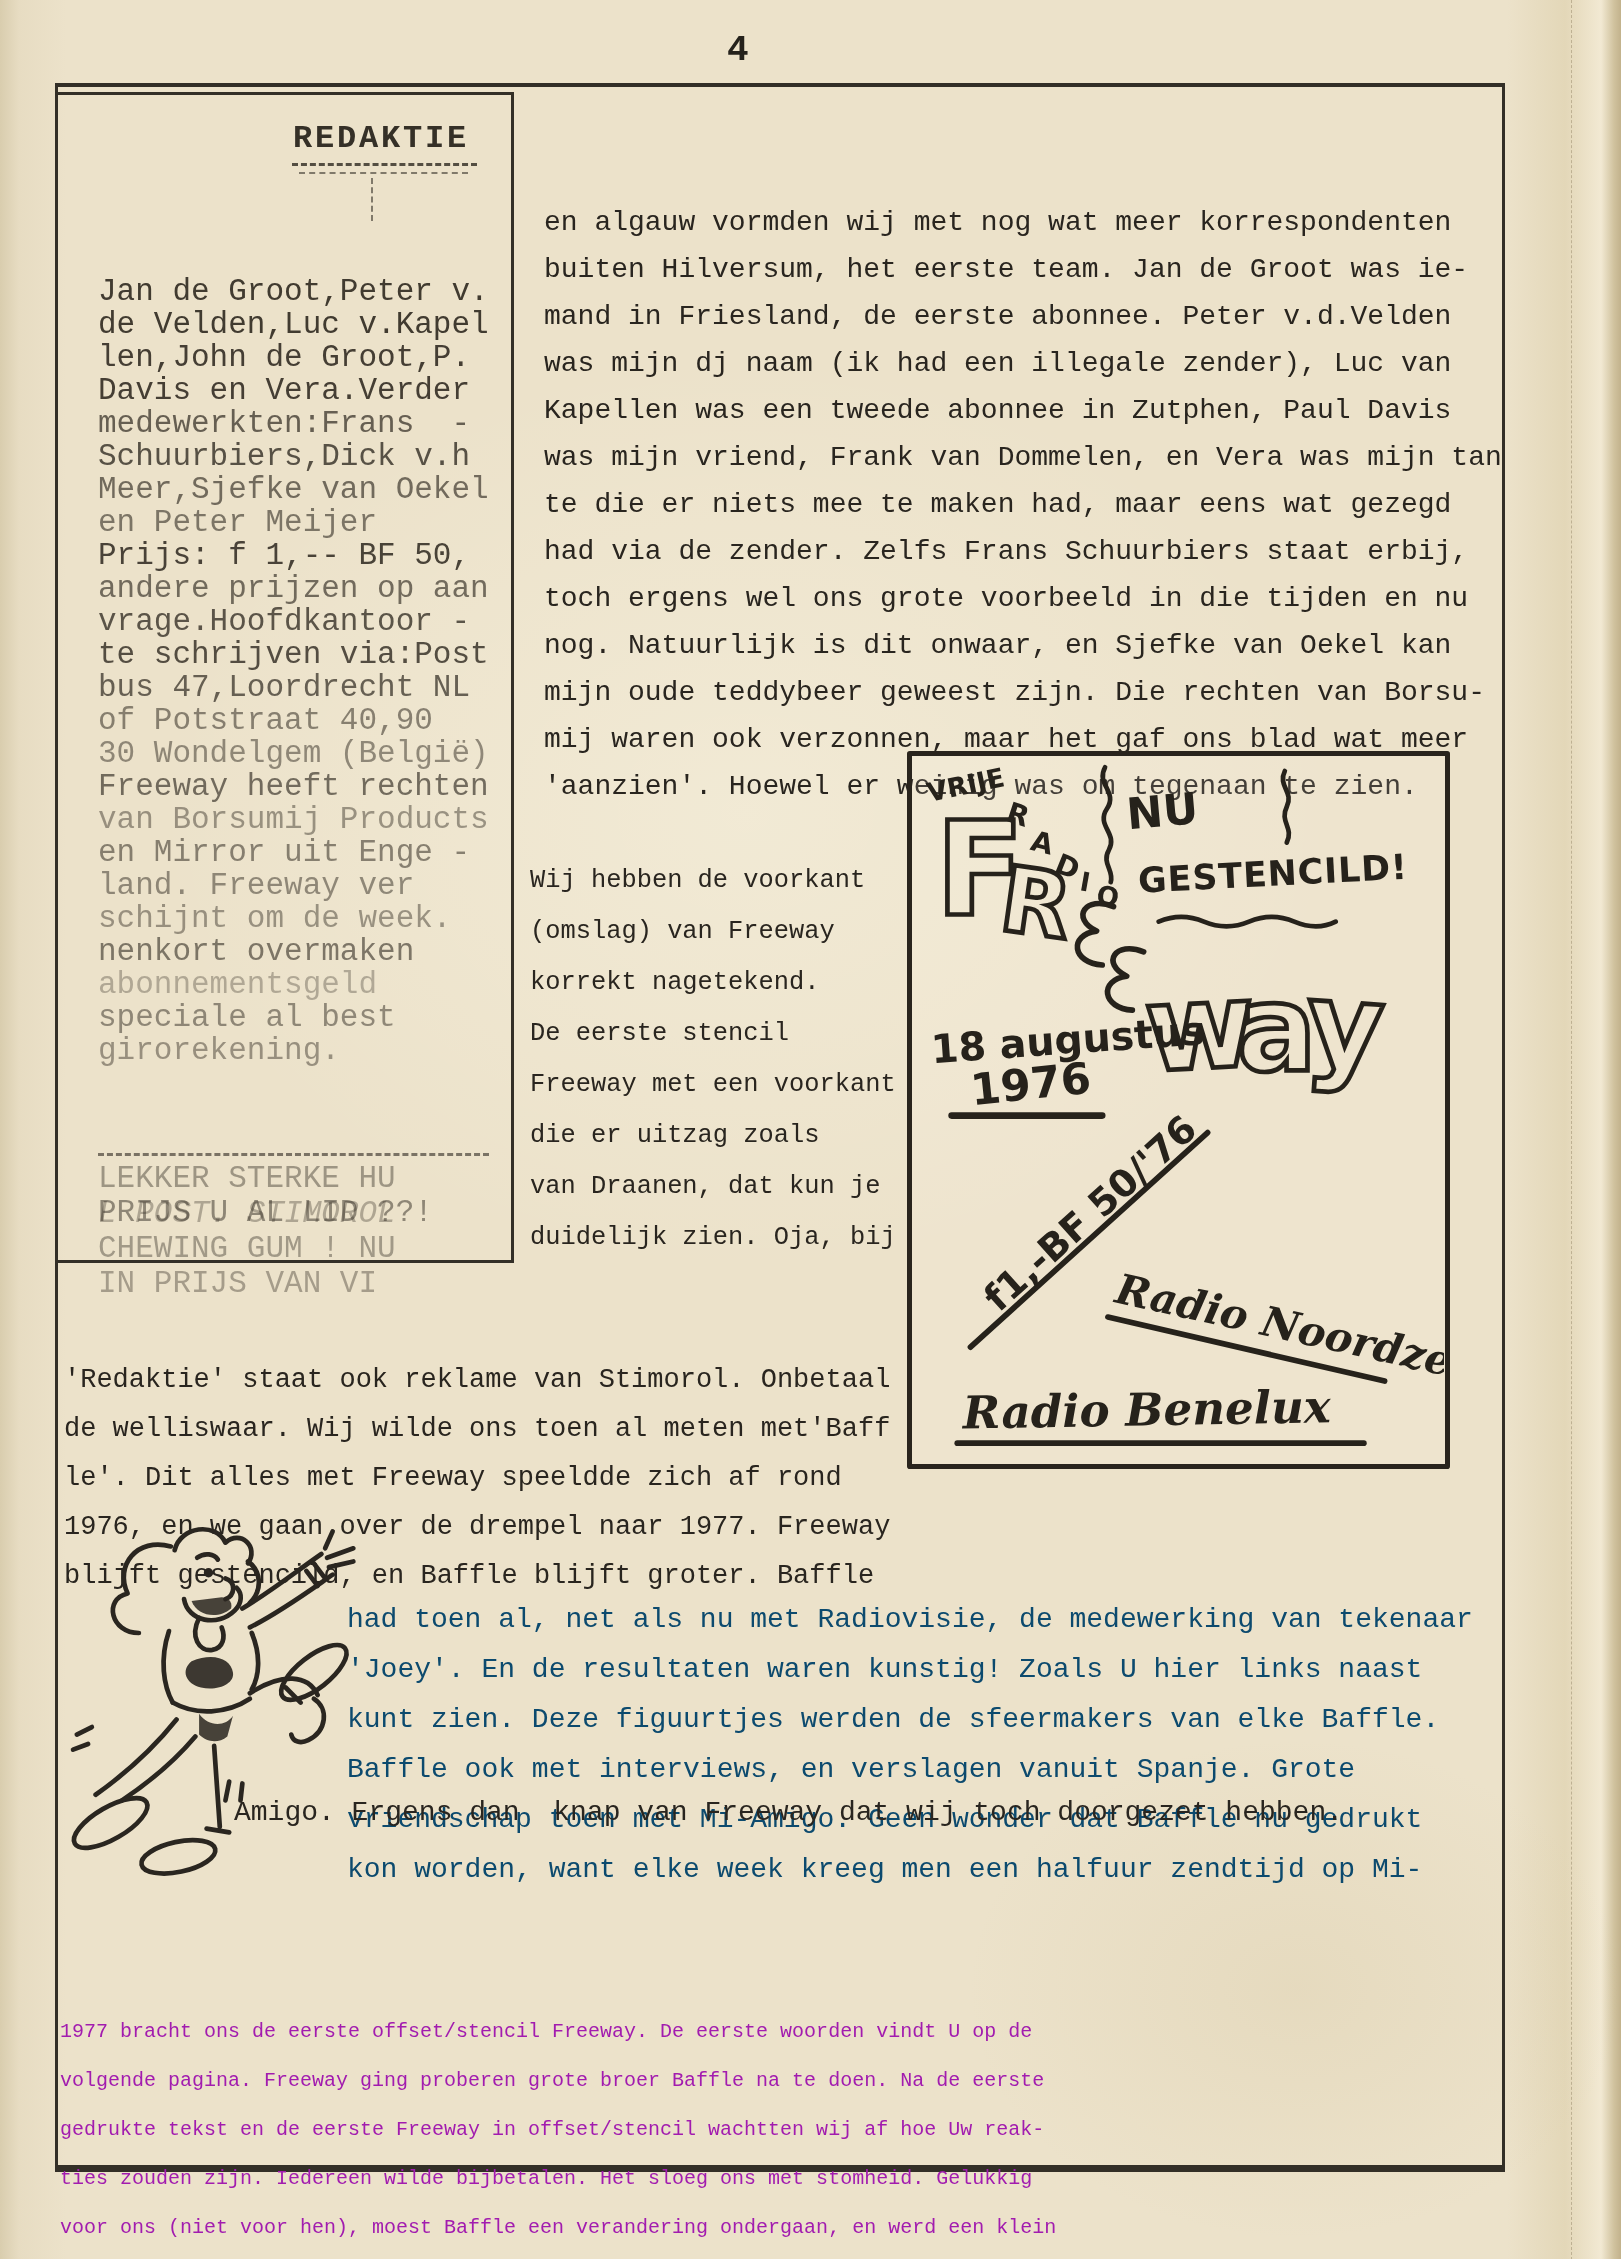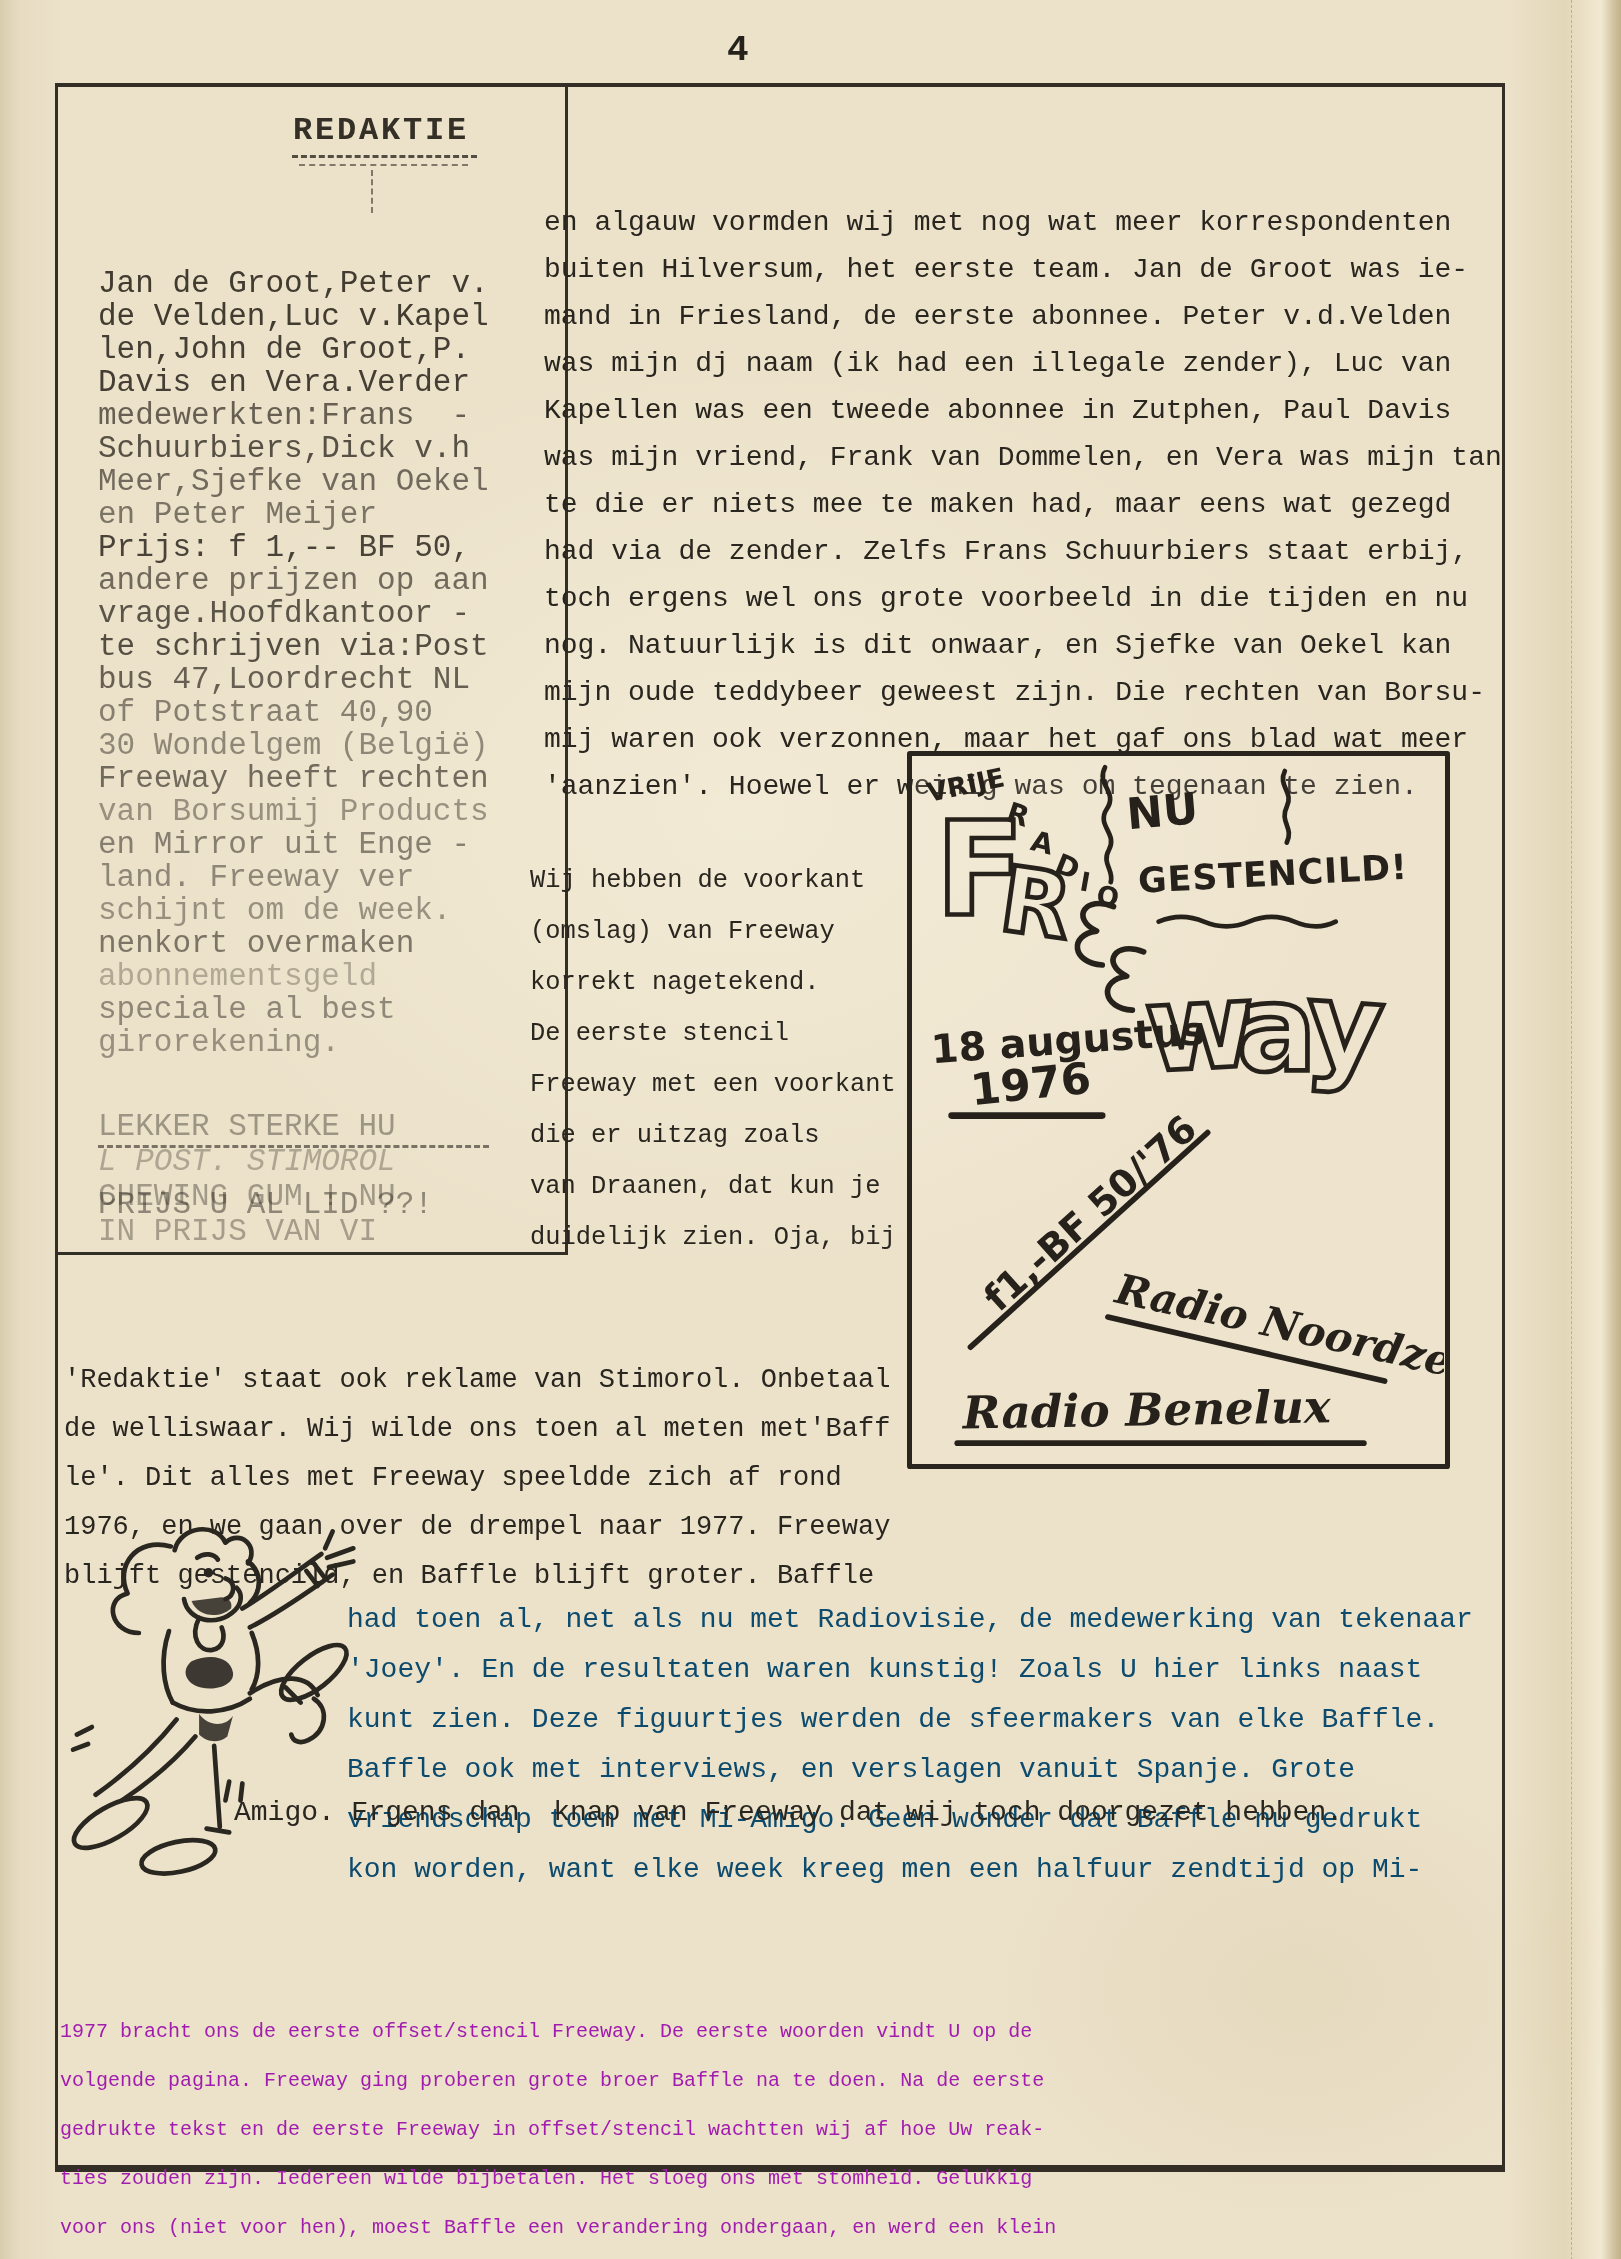--- a/index.html
+++ b/index.html
@@ -11,21 +11,21 @@
       radial-gradient(ellipse 847px 659px at 46% 36%, rgba(255,252,238,.30), rgba(255,252,238,0) 70%),
       radial-gradient(ellipse 471px 358px at 80% 88%, rgba(190,170,120,.14), rgba(190,170,120,0) 70%),
       linear-gradient(90deg,#d9cdae 0px,#e7dcc2 19px,#ece2ca 66px,#ece2ca 1507px,#e3d7b8 1565px,#f2e9d3 1601px,#d0c29e 1614px,#c2b28c 1621px);
   }
   .crease{position:absolute;left:1571px;top:0;height:2260px;width:0;
           border-left:1.9px dashed rgba(116,100,70,.35)}
   .page-num{position:absolute;left:727px;top:30px;font-size:36px;font-weight:bold;color:#25221c}
 
   .main-box{position:absolute;left:55px;top:83px;width:1450px;height:2089px;
             border:3.8px solid #332f27;border-top-width:4.7px;border-bottom-width:7.5px}
-  .red-box{position:absolute;left:55px;top:84px;width:513px;height:1171px;
+  .red-box{position:absolute;left:55px;top:92px;width:459px;height:1171px;
            border:3.8px solid #332f27}
   .red-title{position:absolute;left:235px;top:24.5px;font-size:32px;font-weight:bold;
              letter-spacing:2.8px;color:#353027;white-space:pre}
   .t-u1{position:absolute;left:234px;top:68px;width:185px;border-top:3.8px dashed #3a352b;opacity:.85}
   .t-u2{position:absolute;left:241px;top:77px;width:169px;border-top:2.8px dashed #3a352b;opacity:.6}
   .t-tick{position:absolute;left:313px;top:83px;height:43px;border-left:2.8px dashed #3a352b;opacity:.6}
   .red-lines{position:absolute;left:40px;top:81px;font-size:31px;line-height:33px;
              color:#332d24;white-space:pre}
   .red-ad{position:absolute;left:40px;top:917px;font-size:31px;line-height:35px;
           color:#332d24;white-space:pre}
@@ -66,21 +66,21 @@
 <div class="red-box">
   <div class="red-title">REDAKTIE</div>
   <div class="t-u1"></div>
   <div class="t-u2"></div>
   <div class="t-tick"></div>
   <div class="red-lines">
     
   <div style="opacity: 0.92;">Jan de Groot,Peter v.</div><div style="opacity: 0.92;">de Velden,Luc v.Kapel</div><div style="opacity: 0.9;">len,John de Groot,P.</div><div style="opacity: 0.9;">Davis en Vera.Verder</div><div style="opacity: 0.72;">medewerkten:Frans  -</div><div style="opacity: 0.8;">Schuurbiers,Dick v.h</div><div style="opacity: 0.66;">Meer,Sjefke van Oekel</div><div style="opacity: 0.6;">en Peter Meijer</div><div style="opacity: 0.88;">Prijs: f 1,-- BF 50,</div><div style="opacity: 0.66;">andere prijzen op aan</div><div style="opacity: 0.78;">vrage.Hoofdkantoor -</div><div style="opacity: 0.82;">te schrijven via:Post</div><div style="opacity: 0.72;">bus 47,Loordrecht NL</div><div style="opacity: 0.55;">of Potstraat 40,90</div><div style="opacity: 0.5;">30 Wondelgem (België)</div><div style="opacity: 0.66;">Freeway heeft rechten</div><div style="opacity: 0.45;">van Borsumij Products</div><div style="opacity: 0.55;">en Mirror uit Enge -</div><div style="opacity: 0.5;">land. Freeway ver</div><div style="opacity: 0.45;">schijnt om de week.</div><div style="opacity: 0.6;">nenkort overmaken</div><div style="opacity: 0.32;">abonnementsgeld</div><div style="opacity: 0.5;">speciale al best</div><div style="opacity: 0.45;">girorekening.</div></div>
   <div class="red-ad">
     
-  <div style="opacity: 0.42;">LEKKER STERKE HU</div><div style="opacity: 0.33; font-style: italic;">L POST. STIMOROL</div><div style="opacity: 0.4;">CHEWING GUM ! NU</div><div style="opacity: 0.38;">IN PRIJS VAN VI</div></div>
+  <div style="opacity: 0.42; margin-top: 44px;">LEKKER STERKE HU</div><div style="opacity: 0.33; font-style: italic;">L POST. STIMOROL</div><div style="opacity: 0.4;">CHEWING GUM ! NU</div><div style="opacity: 0.38;">IN PRIJS VAN VI</div></div>
   <div class="red-rule"></div>
   <div class="red-lid">PRIJS U AL LID ??!</div>
 </div>
 
 <div class="col-right">
   
 <div>en algauw vormden wij met nog wat meer korrespondenten</div><div>buiten Hilversum, het eerste team. Jan de Groot was ie-</div><div>mand in Friesland, de eerste abonnee. Peter v.d.Velden</div><div>was mijn dj naam (ik had een illegale zender), Luc van</div><div>Kapellen was een tweede abonnee in Zutphen, Paul Davis</div><div>was mijn vriend, Frank van Dommelen, en Vera was mijn tan</div><div>te die er niets mee te maken had, maar eens wat gezegd</div><div>had via de zender. Zelfs Frans Schuurbiers staat erbij,</div><div>toch ergens wel ons grote voorbeeld in die tijden en nu</div><div>nog. Natuurlijk is dit onwaar, en Sjefke van Oekel kan</div><div>mijn oude teddybeer geweest zijn. Die rechten van Borsu-</div><div>mij waren ook verzonnen, maar het gaf ons blad wat meer</div><div>'aanzien'. Hoewel er weinig was om tegenaan te zien.</div></div>
 
 <div class="col-mid">
   

